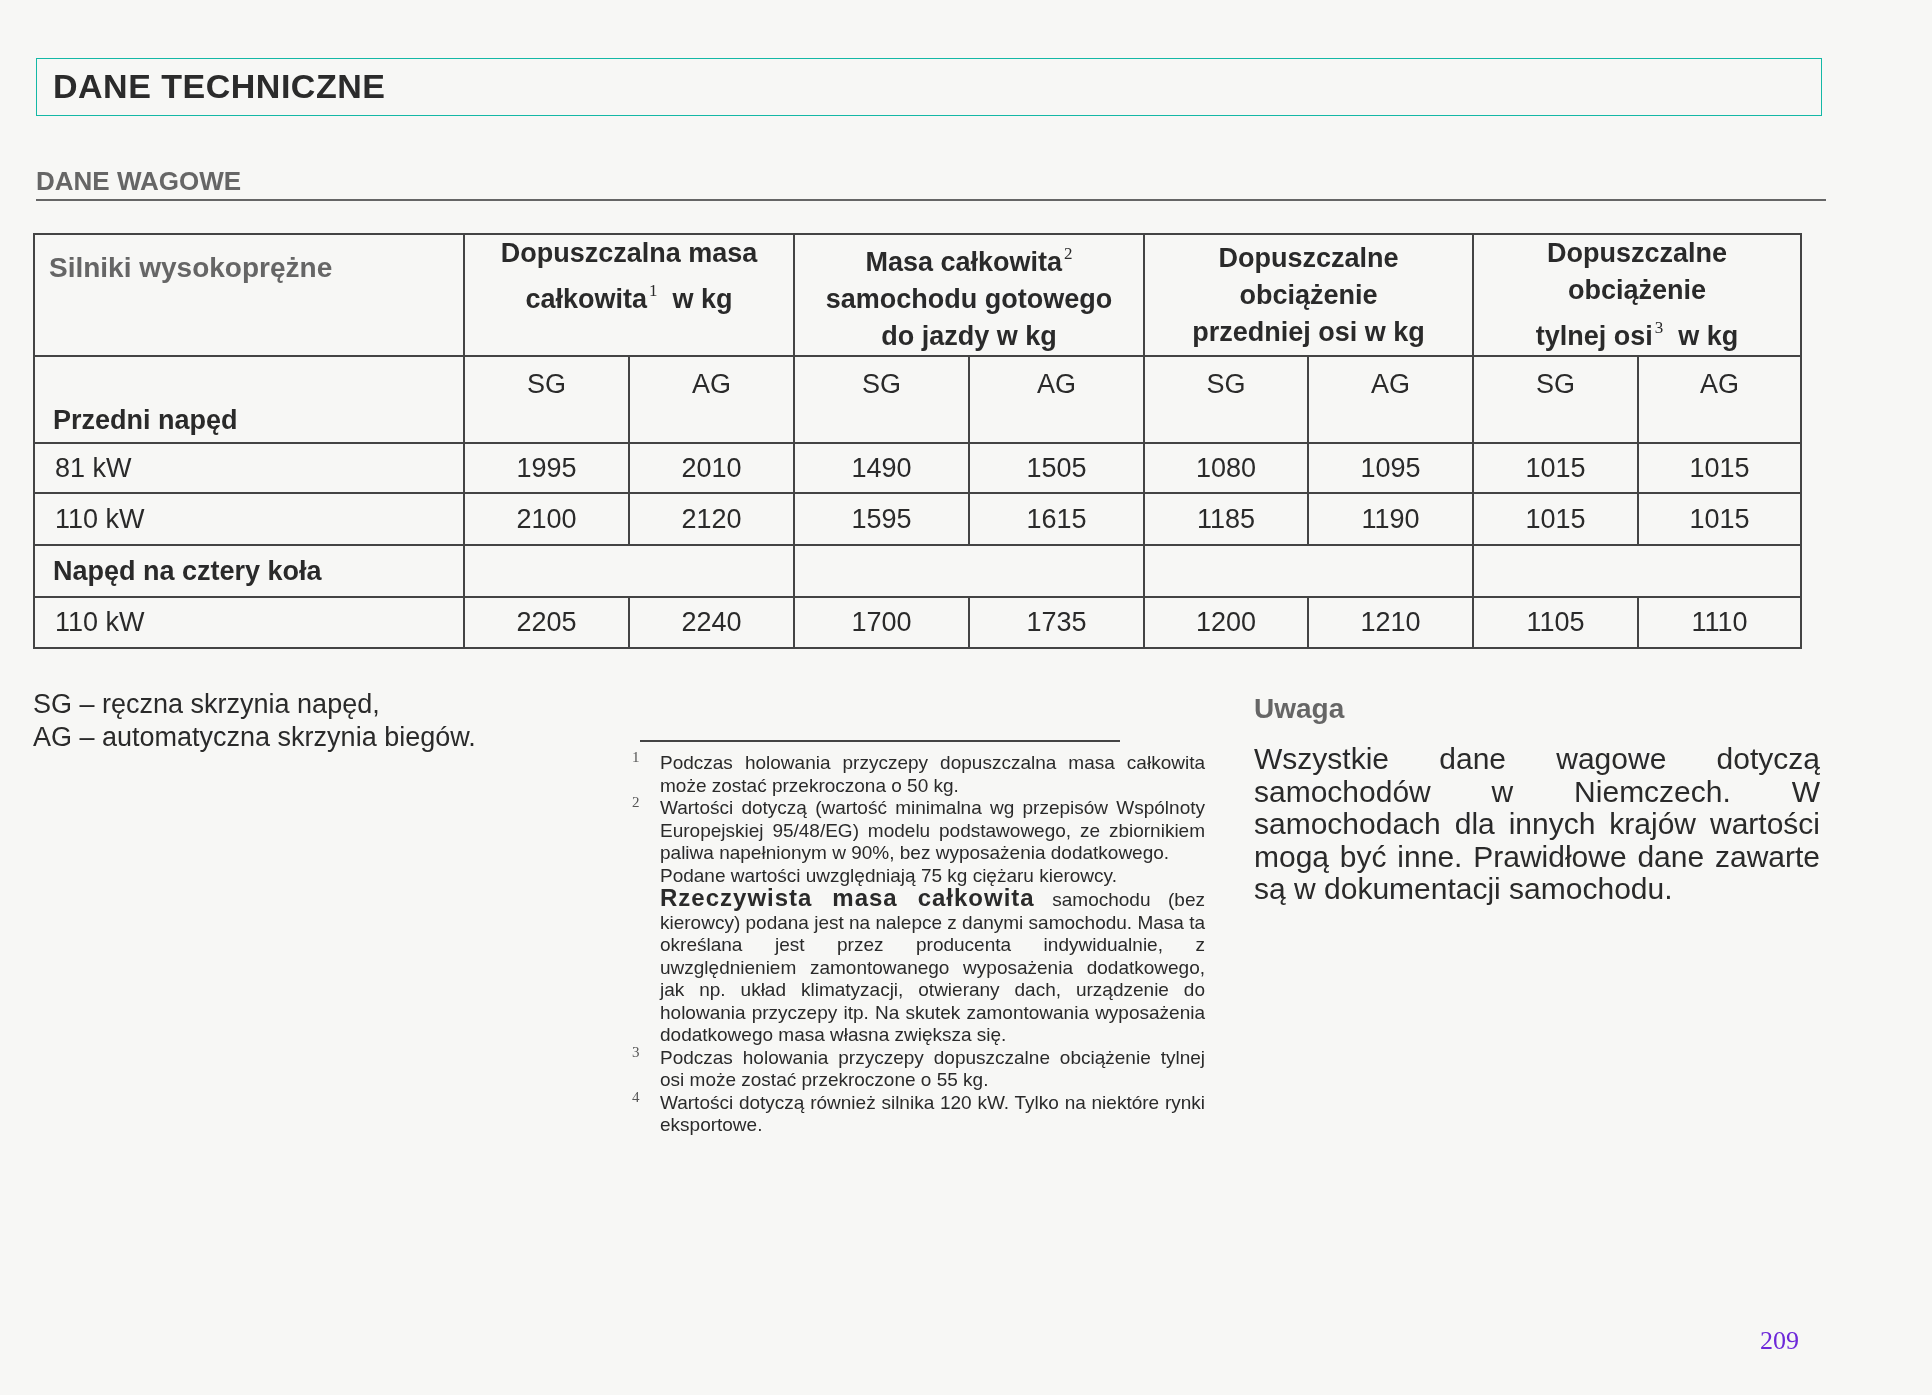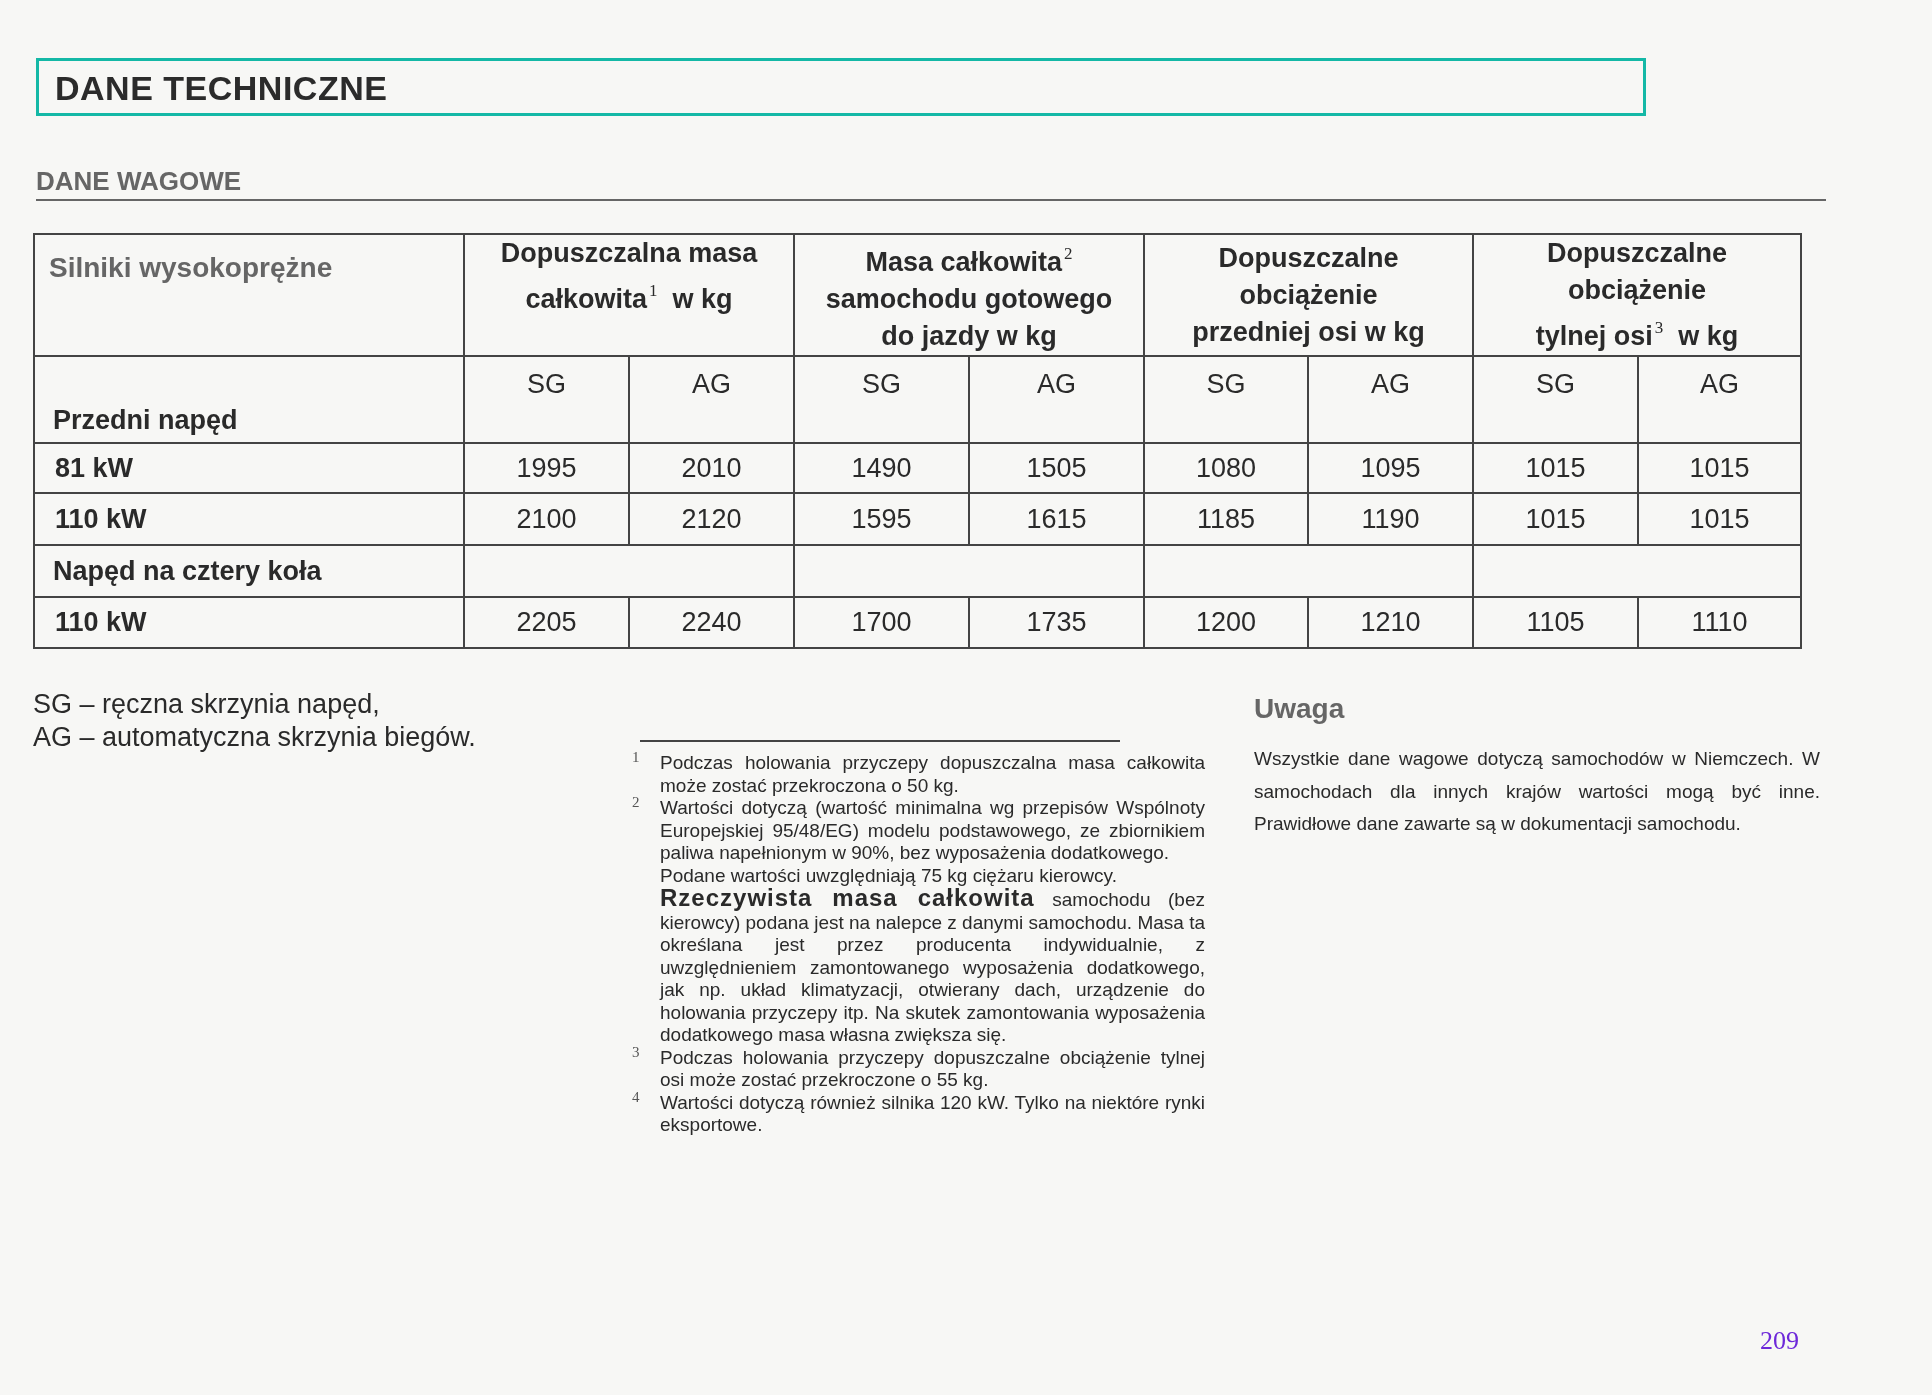--- a/index.html
+++ b/index.html
@@ -3,22 +3,22 @@
 <meta charset="utf-8">
 <style>
   html, body { margin: 0; padding: 0; }
   body {
     width: 1932px; height: 1395px; position: relative; overflow: hidden;
     background: #f7f7f5; color: #2a2a2a;
     font-family: "Liberation Sans", "DejaVu Sans", sans-serif;
   }
 
   .title-box {
-    position: absolute; left: 36px; top: 58px; width: 1610px; height: 58px;
-    border: 3px solid #14b8a6; box-sizing: border-box;
+    position: absolute; left: 36px; top: 58px; width: 1786px; height: 58px;
+    border: 1px solid #14b8a6; box-sizing: border-box;
   }
   .title-text {
     position: absolute; left: 16px; top: 8px; font-size: 34px; font-weight: bold;
     color: #2b2b2b; letter-spacing: 0.5px;
   }
   .section-title {
     position: absolute; left: 36px; top: 166px; font-size: 26px; font-weight: bold; color: #666;
   }
   .section-rule {
     position: absolute; left: 36px; top: 199px; width: 1790px; height: 2px; background: #666;
@@ -28,35 +28,35 @@
     position: absolute; left: 33px; top: 233px;
     border-collapse: collapse; table-layout: fixed;
   }
   table.weights td {
     border: 2px solid #444; padding: 0; text-align: center; vertical-align: middle;
     font-size: 27px; color: #2a2a2a;
   }
   .hdr { font-weight: bold; font-size: 26px; line-height: 37px; color: #2b2b2b; }
   .engines-hdr { text-align: left !important; padding-left: 14px !important; color: #666 !important; font-size: 28px !important; }
   .group-label { text-align: left !important; padding-left: 18px !important; font-weight: bold; font-size: 27px; }
-  .power { text-align: left !important; padding-left: 20px !important; font-weight: bold; font-size: 27px; }
+  .power { text-align: left !important; padding-left: 20px !important; font-weight: normal; font-size: 27px; }
   .sgag { vertical-align: top !important; padding-top: 12px !important; }
   sup.fn { font-family: "Liberation Serif", serif; font-weight: normal; font-size: 17px; vertical-align: 12px; margin-left: 2px; }
 
   .legend { position: absolute; left: 33px; top: 688px; font-size: 27px; line-height: 33px; color: #2a2a2a; }
 
   .fn-rule { position: absolute; left: 640px; top: 740px; width: 480px; height: 2px; background: #444; }
   .footnotes { position: absolute; left: 630px; top: 752px; width: 575px; font-size: 19px; line-height: 22.5px; color: #2a2a2a; }
   .fn-item { position: relative; padding-left: 30px; text-align: justify; }
   .fn-num { position: absolute; left: 2px; top: -6px; font-family: "Liberation Serif", serif; font-size: 15px; color: #555; }
   .fn-bold { font-weight: bold; font-size: 24px; letter-spacing: 1px; }
 
   .note { position: absolute; left: 1254px; top: 693px; width: 566px; }
   .note-title { font-size: 28px; font-weight: bold; color: #666; margin-bottom: 18px; }
-  .note-body { font-size: 19px; line-height: 32.5px; text-align: justify; color: #2a2a2a; }
+  .note-body { font-size: 30px; line-height: 32.5px; text-align: justify; color: #2a2a2a; }
 
   .page-num { position: absolute; left: 1760px; top: 1326px; font-size: 26px; color: #6d28d9; font-family: Liberation Serif, serif; }
 </style>
 </head>
 <body>
 
 <div class="title-box">
   <span class="title-text">DANE TECHNICZNE</span>
 </div>
 

